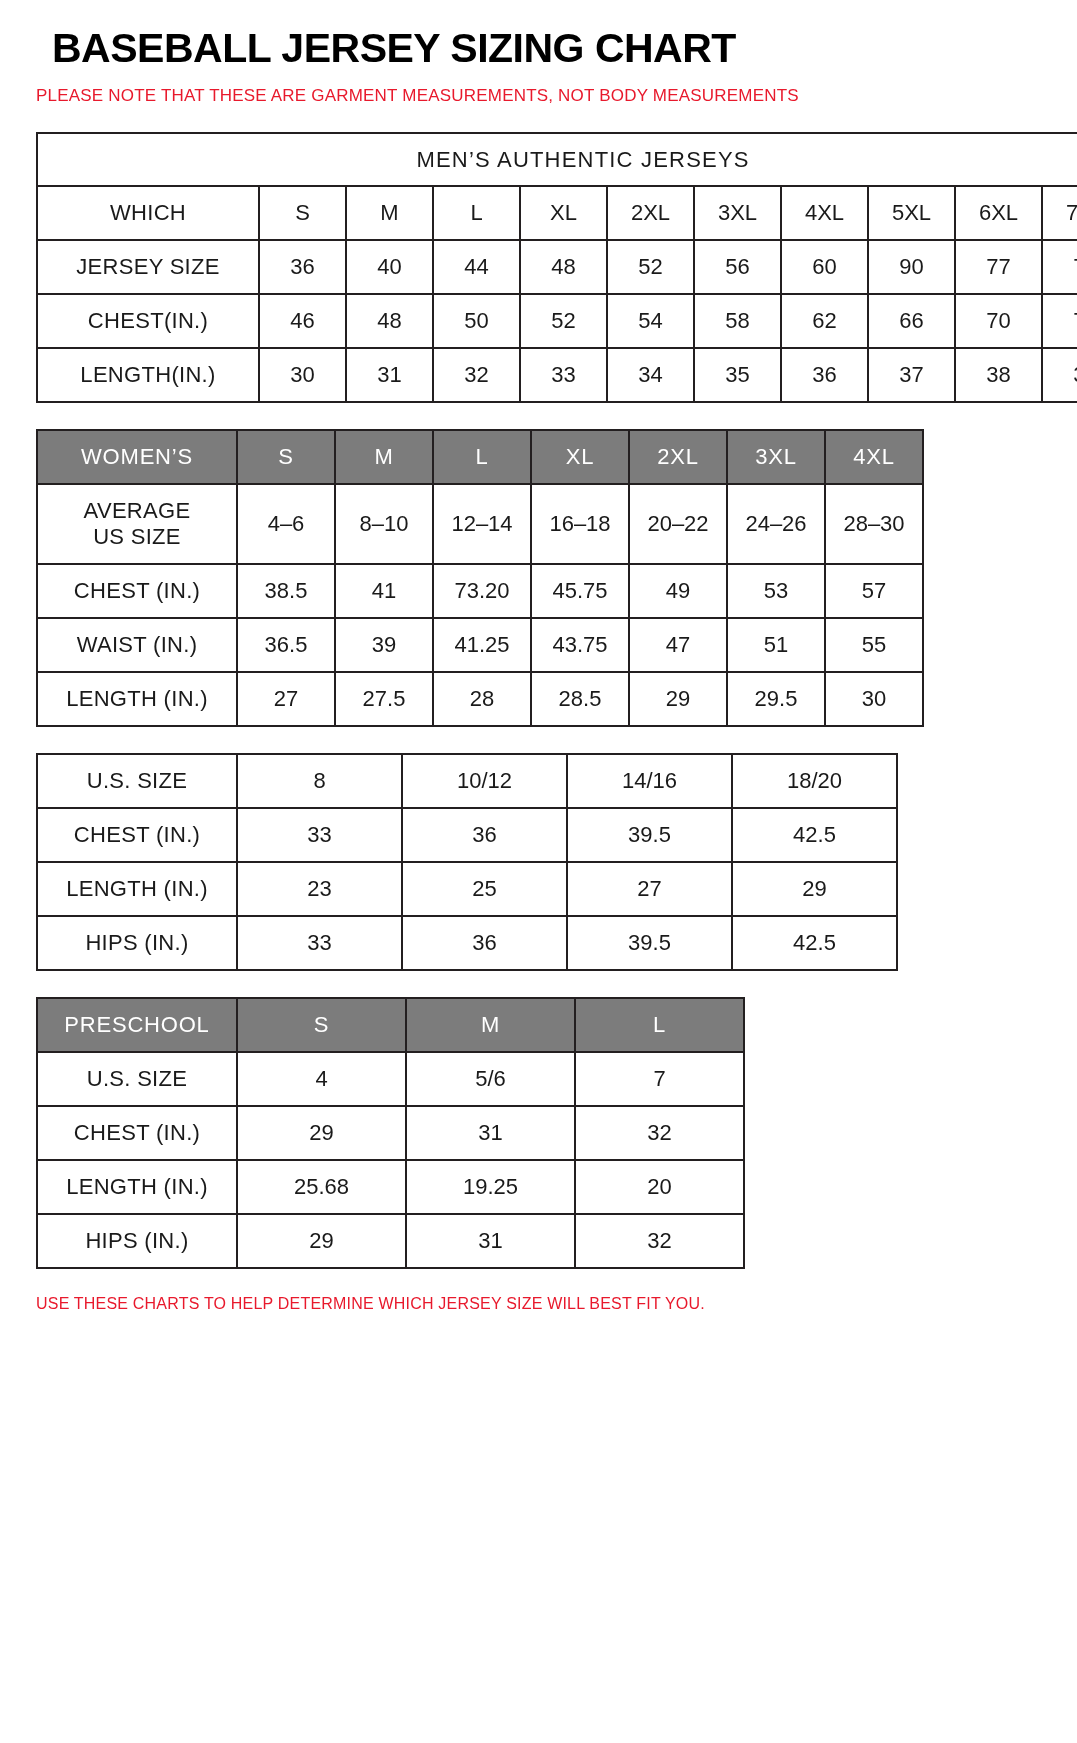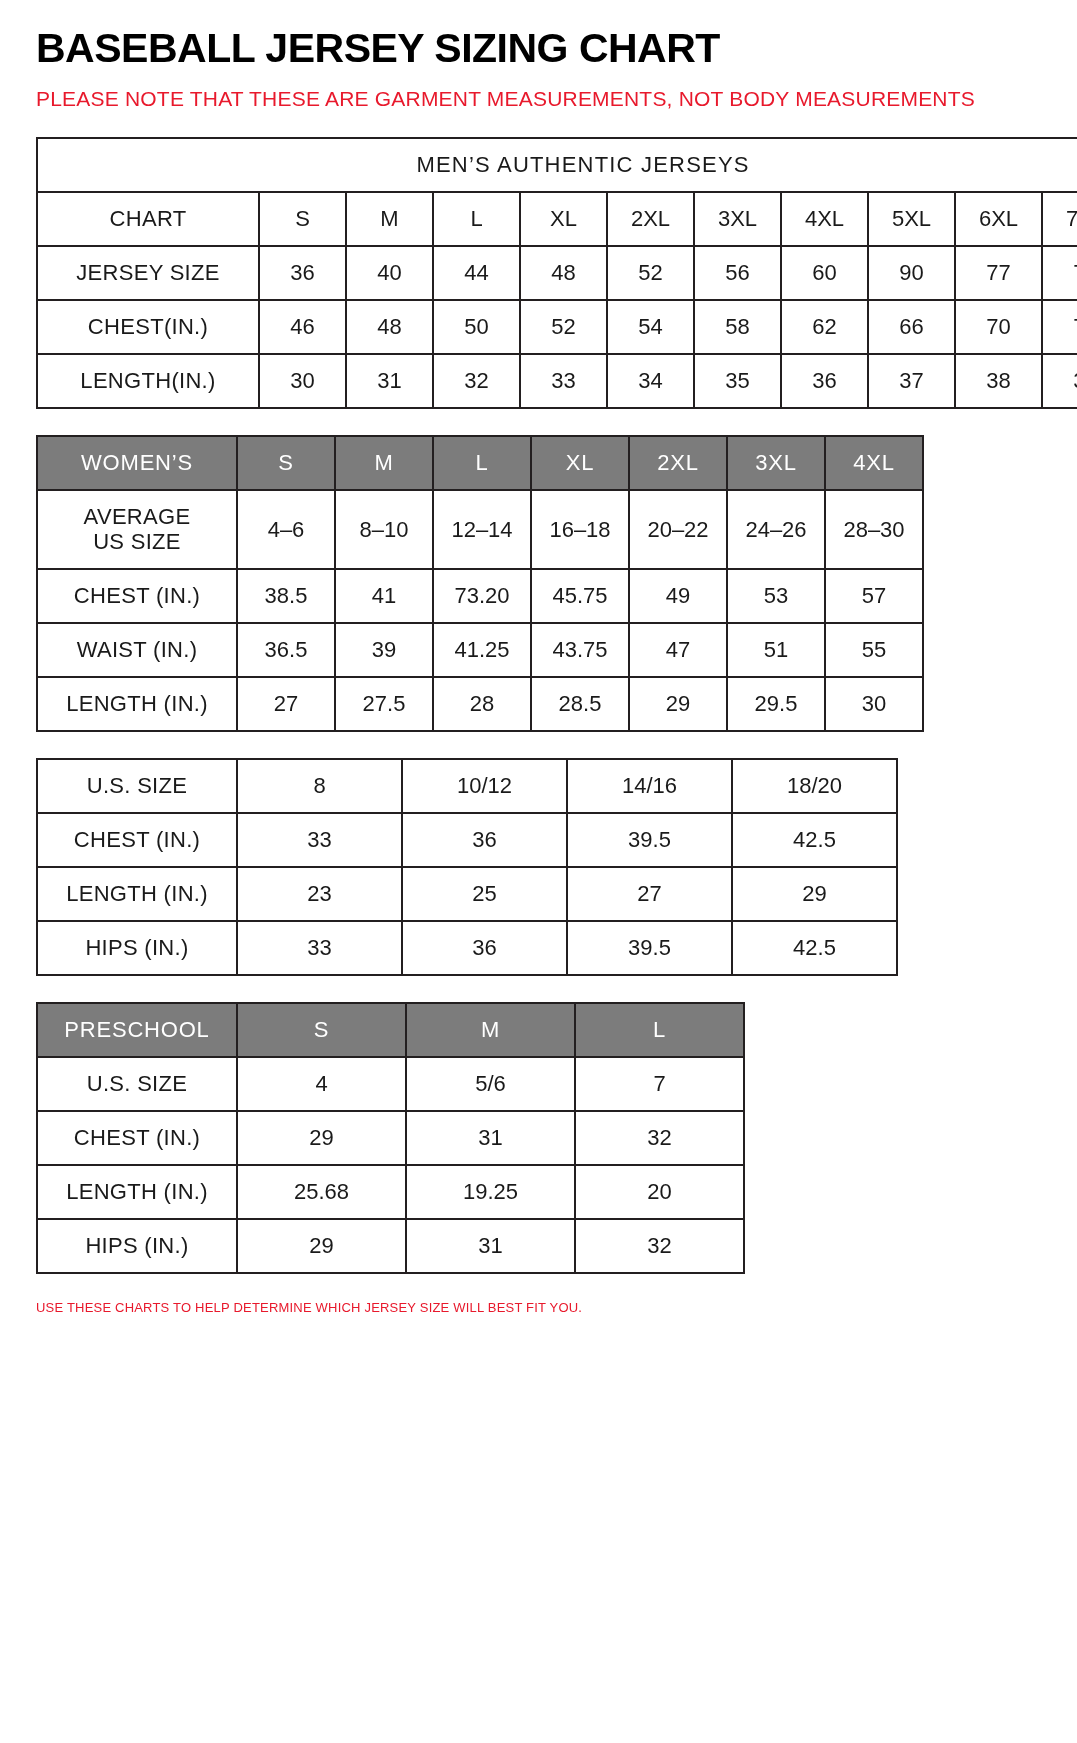--- a/index.html
+++ b/index.html
@@ -16,26 +16,26 @@
   .page {
     width: 1077px;
     box-sizing: border-box;
     padding: 26px 36px 18px 36px;
   }
   .title {
     font-size: 41px;
     font-weight: bold;
     letter-spacing: -0.5px;
     line-height: 1.1;
-    margin: 0 0 14px 0;
+    margin: 0 0 14px 16px;
     color: #000;
   }
   .subtitle {
     color: #e8192c;
-    font-size: 21px;
+    font-size: 17px;
     line-height: 1.32;
     letter-spacing: 0.2px;
     margin: 0 0 24px 0;
     max-width: 1000px;
   }
   table.chart {
     border-collapse: collapse;
     margin: 0 0 26px 0;
     table-layout: fixed;
   }
@@ -66,21 +66,21 @@
   .rowlabel {
     text-align: center;
     letter-spacing: 0.3px;
   }
   .two-line {
     line-height: 1.1;
     margin-left: 48px;
   }
   .footer {
     color: #e8192c;
-    font-size: 13px;
+    font-size: 16px;
     letter-spacing: 0.2px;
     margin: 8px 0 4px 0;
   }
   
   .t1 { width: 1005px; }
   .t1 col.lbl { width: 222px; }
   .t1 col.c   { width: 87px; }
   
   .t2 { width: 886px; }
   .t2 col.lbl { width: 200px; }
@@ -114,21 +114,21 @@
         <col class="c">
         <col class="c">
         <col class="c">
         <col class="c">
     </colgroup>
     <tbody>
       <tr class="bannerrow">
         <td colspan="11">MEN’S AUTHENTIC JERSEYS</td>
       </tr>
       <tr>
-        <td class="rowlabel">CHART</td>
+        <td class="rowlabel">WHICH</td>
         <td>S</td>
         <td>M</td>
         <td>L</td>
         <td>XL</td>
         <td>2XL</td>
         <td>3XL</td>
         <td>4XL</td>
         <td>5XL</td>
         <td>6XL</td>
         <td>7XL</td>

